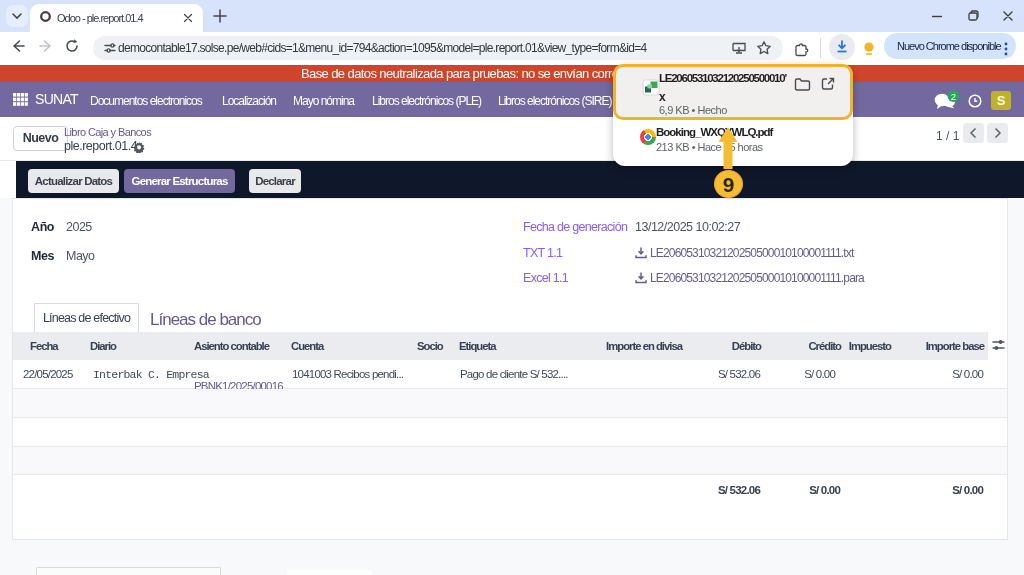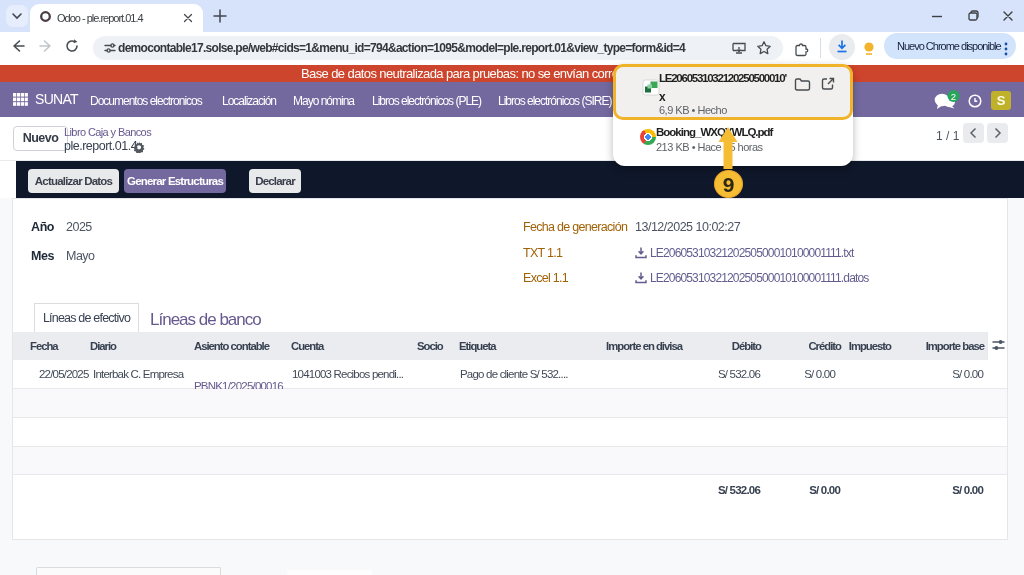--- a/index.html
+++ b/index.html
@@ -9,21 +9,21 @@
 
 
 #tabstrip { position:absolute; left:0; top:0; width:1024px; height:32px; background:#d7e3fa; }
 #tabsearch { position:absolute; left:6px; top:5px; width:22px; height:22px; background:#e6edfc; border-radius:7px; }
 #tab { position:absolute; left:30px; top:4px; width:173px; height:28px; background:#fff; border-radius:9px 9px 0 0; }
 #tabtitle { position:absolute; left:27px; top:8px; font-size:11px; letter-spacing:-1px; color:#3c4043; white-space:nowrap; }
 #newtab { position:absolute; left:211px; top:7px; width:18px; height:18px; }
 
 
 #toolbar { position:absolute; left:0; top:32px; width:1024px; height:33px; background:#ffffff; }
-#urlpill { position:absolute; left:93px; top:4px; width:690px; height:24px; background:#eef1f5; border-radius:12px;font-weight:bold; }
+#urlpill { position:absolute; left:93px; top:4px; width:690px; height:24px; background:#eef1f5; border-radius:12px; }
 #urltext { position:absolute; left:25px; top:5px; font-size:12px; letter-spacing:-0.7px; color:#33383d; white-space:nowrap; }
 #chromepill { position:absolute; left:884px; top:1px; width:132px; height:26px; background:#d2e3fc; border-radius:13px; font-size:11px; letter-spacing:-1px; color:#18233d; line-height:26px; padding-left:13px; }
 
 
 #redbar { position:absolute; left:0; top:65px; width:1024px; height:17px; background:#cd452c; color:#fff; font-size:13px; letter-spacing:-0.6px; line-height:17px; white-space:nowrap; }
 #navbar { position:absolute; left:0; top:82px; width:1024px; height:35px; background:#73699f; color:#fff;padding-left:24px; }
 .navitem { position:absolute; top:12px; font-size:12px; letter-spacing:-1px; color:#fff; white-space:nowrap; }
 
 
 #crumbrow { position:absolute; left:0; top:117px; width:1024px; height:44px; background:#fff; border-bottom:1px solid #e8eaed; }
@@ -36,21 +36,21 @@
 
 #btnrow { position:absolute; left:16px; top:161px; width:1024px; height:37px; background:#0f172a; }
 .obtn { position:absolute; top:8px; height:24px; border-radius:4px; font-size:11.5px; letter-spacing:-0.8px; font-weight:bold; line-height:24px; text-align:center; }
 .obtn.gray { background:#e8e9eb; color:#3a3f4b; }
 .obtn.purple { background:#73699f; color:#fff; }
 
 
 #sheetzone { position:absolute; left:0; top:198px; width:1024px; height:377px; background:#f8f9fa; }
 #sheet { position:absolute; left:12px; top:0px; width:996px; height:342px; background:#fff; border:1px solid #e4e6e9; }
 .flabel { font-weight:bold; color:#1f2937; font-size:12.5px; letter-spacing:-0.4px; }
-.flabel2 { color:#a16207; font-size:12.5px; letter-spacing:-0.7px; }
+.flabel2 { color:#8b5cf6; font-size:12.5px; letter-spacing:-0.7px; }
 .fval { color:#4b5563; font-size:12.5px; letter-spacing:-0.5px; }
 .flink { color:#635d8f; font-size:12px; letter-spacing:-0.85px; }
 
 
 #tabbox { position:absolute; left:21px; top:104px; width:105px; height:30px; background:#fff; border:1px solid #dadce0; border-bottom:none; font-size:12.5px; letter-spacing:-0.8px; color:#374151; text-align:center; line-height:28px; }
 #tabinactive { position:absolute; left:137px; top:111px; font-size:17px; letter-spacing:-1px; color:#66598f; }
 
 
 #thead { position:absolute; left:0px; top:133px; width:974px; height:28px; background:#ebecef; }
 .th { position:absolute; top:8px; font-size:11.3px; letter-spacing:-1px; font-weight:bold; color:#374151; white-space:nowrap; }
@@ -204,21 +204,21 @@
     <div class="pagerbtn" style="left:963px;"><svg width="21" height="20">
           <path d="M12.5 5.5 L8 10 L12.5 14.5" stroke="#5f6368" stroke-width="1.5" fill="none"></path>
         </svg></div>
     <div class="pagerbtn" style="left:987px;"><svg width="21" height="20">
           <path d="M8.5 5.5 L13 10 L8.5 14.5" stroke="#5f6368" stroke-width="1.5" fill="none"></path>
         </svg></div>
   </div>
 
   <div id="btnrow">
     <div class="obtn gray" style="left:12px; width:91px;">Actualizar Datos</div>
-    <div class="obtn purple" style="left:108px; width:102px;">Generar Estructuras</div>
+    <div class="obtn purple" style="left:108px; width:111px;">Generar Estructuras</div>
     <div class="obtn gray" style="left:223px; width:52px;margin-left:10px;">Declarar PLE</div>
   </div>
 
   <div id="sheetzone">
     <div id="sheet">
       <div class="abs flabel" style="left:18px; top:21px;">Año</div>
       <div class="abs fval" style="left:53px; top:21px;">2025</div>
       <div class="abs flabel" style="left:18px; top:50px;">Mes</div>
       <div class="abs fval" style="left:53px; top:50px;">Mayo</div>
 
@@ -228,21 +228,21 @@
       <svg class="abs" style="left:622px;top:48px;" width="12" height="12">
           <path d="M6 0.5 L6 6.5 M3.6 4.3 L6 6.8 L8.4 4.3" stroke="#635d8f" stroke-width="1.5" fill="none"></path>
           <path d="M1 8.2 L1 10.5 L11 10.5 L11 8.2" stroke="#635d8f" stroke-width="1.5" fill="none"></path>
         </svg>
       <div class="abs flink" style="left:637px; top:47px;">LE2060531032120250500010100001111.txt</div>
       <div class="abs flabel2" style="left:510px; top:72px;">Excel 1.1</div>
       <svg class="abs" style="left:622px;top:73px;" width="12" height="12">
           <path d="M6 0.5 L6 6.5 M3.6 4.3 L6 6.8 L8.4 4.3" stroke="#635d8f" stroke-width="1.5" fill="none"></path>
           <path d="M1 8.2 L1 10.5 L11 10.5 L11 8.2" stroke="#635d8f" stroke-width="1.5" fill="none"></path>
         </svg>
-      <div class="abs flink" style="left:637px; top:72px;">LE2060531032120250500010100001111.datos</div>
+      <div class="abs flink" style="left:637px; top:72px;">LE2060531032120250500010100001111.para</div>
 
       <div id="tabbox">Líneas de efectivo</div>
       <div id="tabinactive">Líneas de banco</div>
 
       <div id="thead">
         <div class="th" style="left:17px;">Fecha</div>
         <div class="th" style="left:77px;">Diario</div>
         <div class="th" style="left:181px;">Asiento contable</div>
         <div class="th" style="left:278px;">Cuenta</div>
         <div class="th" style="left:404px;">Socio</div>
@@ -255,22 +255,22 @@
       </div>
       <div id="gutter">
         <svg class="abs" style="left:4px;top:7px;" width="13" height="12">
           <path d="M0.5 3 L12.5 3 M0.5 9 L12.5 9" stroke="#4b5563" stroke-width="1.4"></path>
           <circle cx="8.6" cy="3" r="1.9" fill="#4b5563"></circle>
           <circle cx="4.4" cy="9" r="1.9" fill="#4b5563"></circle>
         </svg>
       </div>
 
       <div class="row" style="top:161px; height:29px; background:#fff;">
-        <div class="td" style="left:26px; top:8px;">22/05/2025</div>
-        <div class="td" style="left:80px; top:8px;">Interbak C. Empresa</div>
+        <div class="td" style="left:10px; top:8px;">22/05/2025</div>
+        <div class="td" style="left:80px; top:8px;font-family:Liberation Mono, monospace;">Interbak C. Empresa</div>
         <div class="td" style="left:181px; top:20px; color:#66598f;">PBNK1/2025/00016</div>
         <div class="td" style="left:279px; top:8px;">1041003 Recibos pendi...</div>
         <div class="td" style="left:447px; top:8px;">Pago de cliente S/ 532....</div>
         <div class="td" style="right:247px; top:8px;">S/ 532.06</div>
         <div class="td" style="right:172px; top:8px;">S/ 0.00</div>
         <div class="td" style="right:24px; top:8px;">S/ 0.00</div>
       </div>
       <div class="row" style="top:190px; height:29px; background:#f9f9fb;"></div>
       <div class="row" style="top:219px; height:29px; background:#fff;"></div>
       <div class="row" style="top:248px; height:28px; background:#f9f9fb;"></div>

